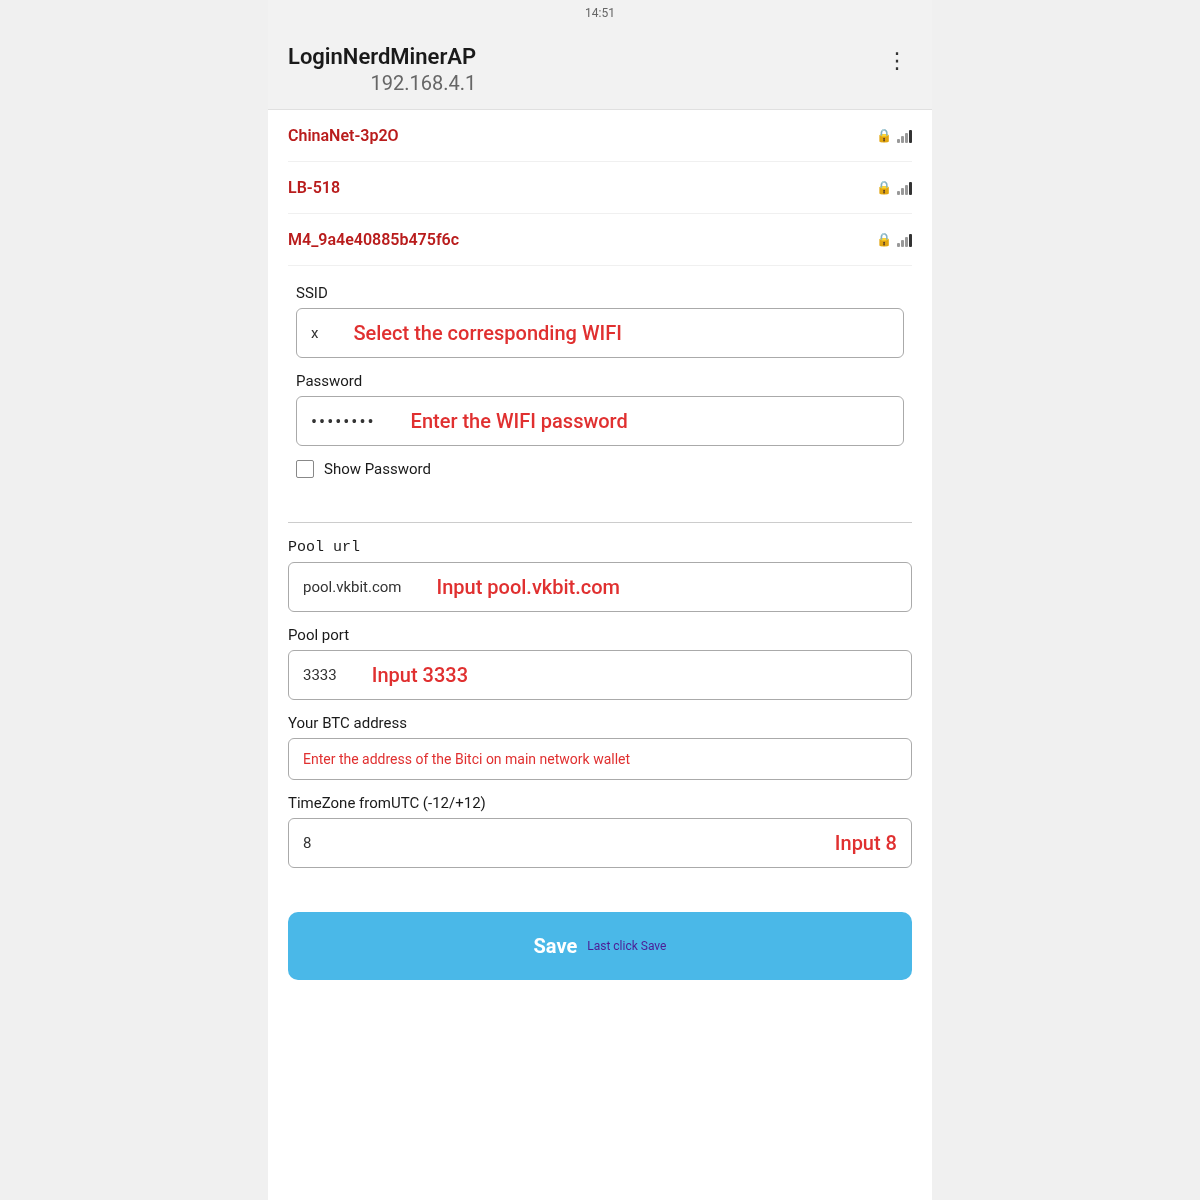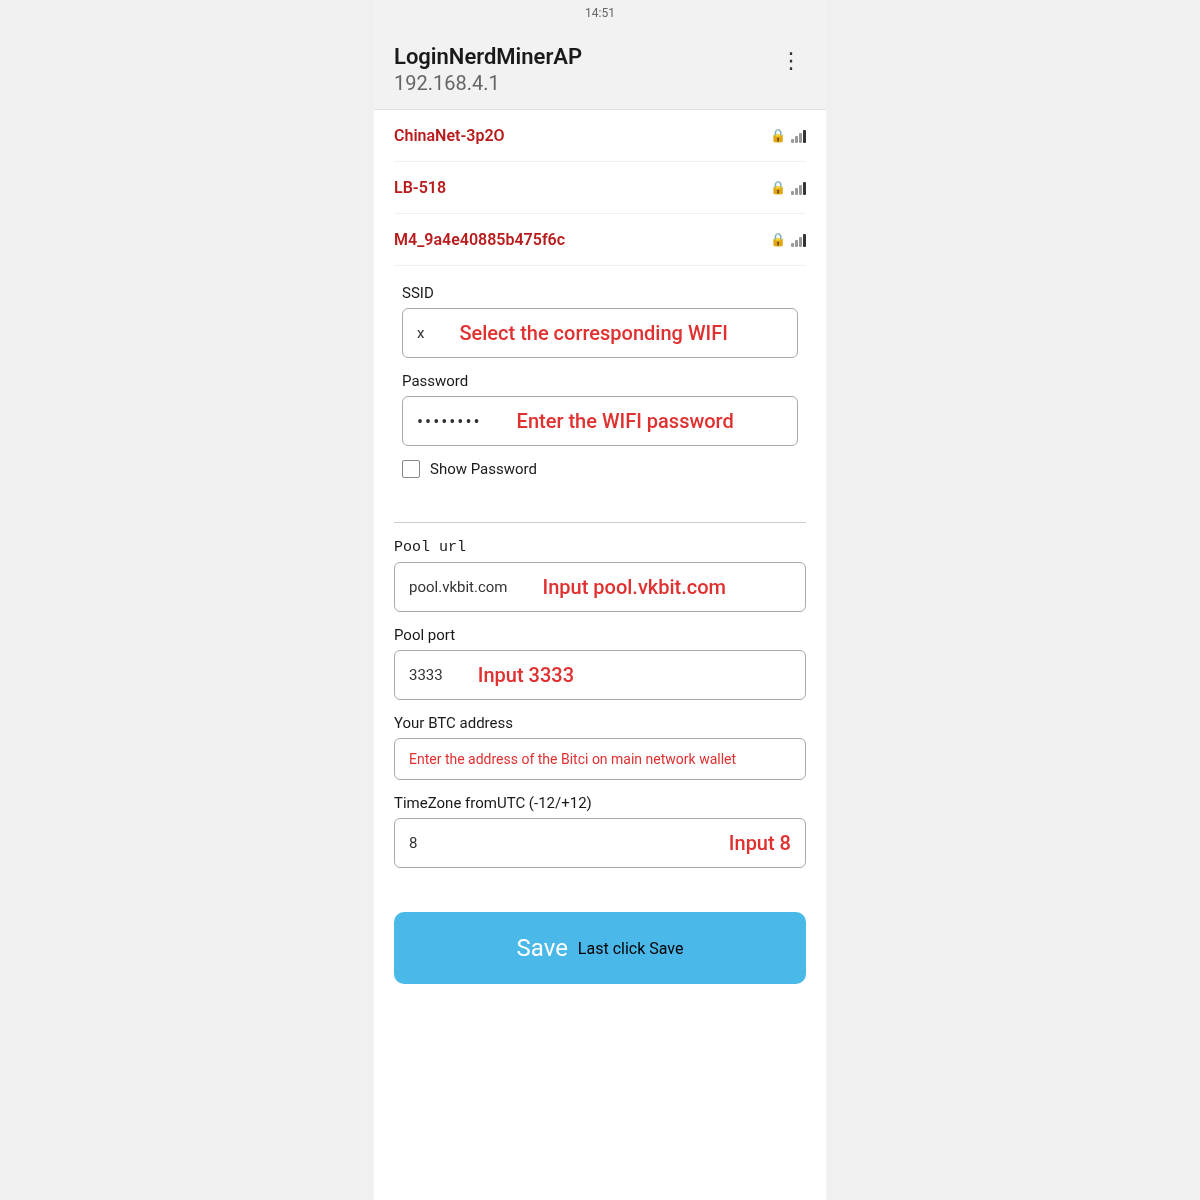--- a/index.html
+++ b/index.html
@@ -5,34 +5,35 @@
     * { box-sizing: border-box; margin: 0; padding: 0; }
     body {
       background: #f0f0f0;
       display: flex;
       justify-content: center;
       align-items: flex-start;
       min-height: 1200px;
       font-family: -apple-system, BlinkMacSystemFont, 'Segoe UI', Roboto, sans-serif;
     }
     .phone-container {
-      width: 452px;
+      width: 664px;
       background: #ffffff;
       min-height: 1200px;
       position: relative;
       overflow: hidden;
     }
     
     .header {
       background: #f2f2f2;
       padding: 18px 20px 14px 20px;
       border-bottom: 1px solid #e0e0e0;
       display: flex;
       align-items: flex-start;
       justify-content: space-between;
+      text-align: right;
     }
     .header-title {
       font-size: 22px;
       font-weight: 600;
       color: #1a1a1a;
     }
     .header-subtitle {
       font-size: 20px;
       color: #666;
       margin-top: 2px;
@@ -157,26 +158,26 @@
       color: #ffffff;
       font-size: 22px;
       font-weight: 500;
       padding: 22px;
       margin: 10px 20px 20px 20px;
       border-radius: 10px;
       cursor: pointer;
       gap: 10px;
     }
     .save-button-main {
-      font-size: 24px;
-      font-weight: 400;
+      font-size: 20px;
+      font-weight: 700;
     }
     .save-button-sub {
-      font-size: 16px;
-      color: #000000;
+      font-size: 12px;
+      color: #4c1d95;
       font-weight: 400;
     }
     .status-bar {
       text-align: center;
       padding: 6px;
       font-size: 12px;
       color: #666;
       background: #f2f2f2;
     }
   </style>

